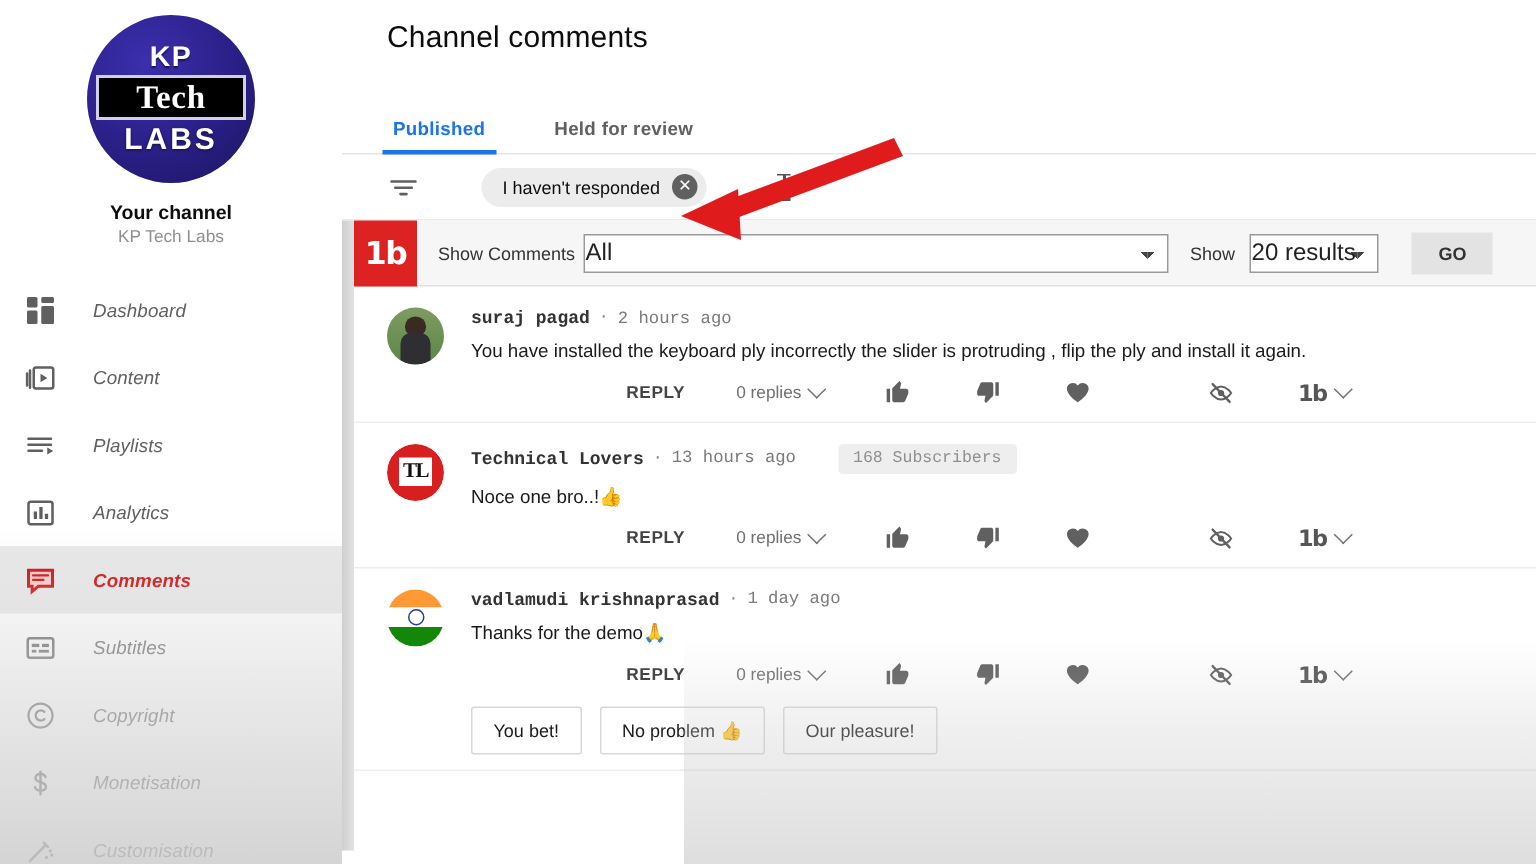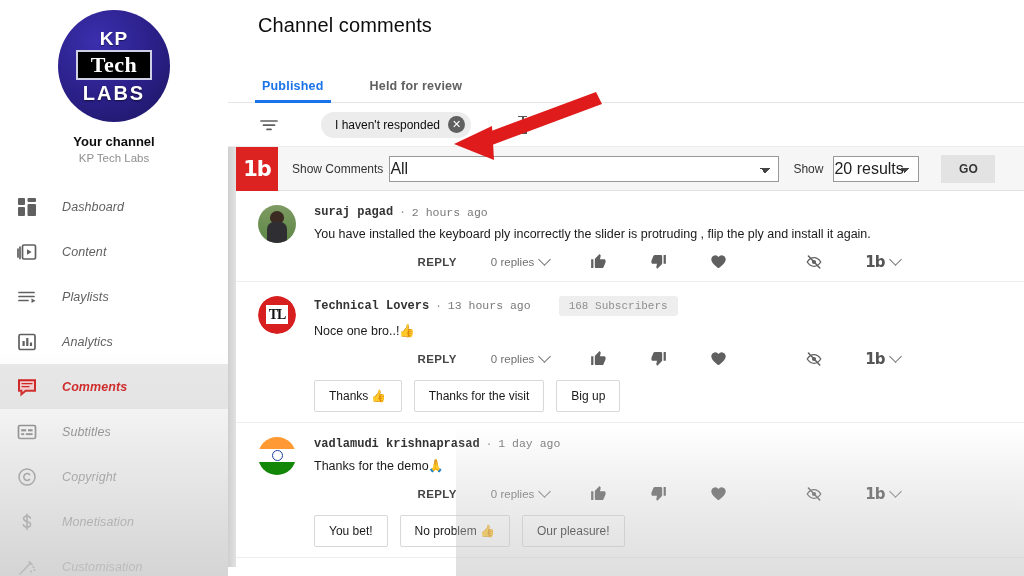--- a/index.html
+++ b/index.html
@@ -30,21 +30,21 @@
     align-items: center; justify-content: center;
     overflow: hidden;
   }
   .logo-kp {
     color: #ffffff; font-weight: 700; font-size: 19px;
     letter-spacing: 1px; line-height: 1; margin-bottom: 2px;
     text-shadow: 0 1px 1px rgba(0,0,0,.5);
   }
   .logo-tech-bar {
     background: #000; border: 2px solid #cfcfe8;
-    width: 76px; padding: 1px 0; text-align: center;
+    width: 100px; padding: 1px 0; text-align: center;
   }
   .logo-tech {
     color: #fff; font-family: "Liberation Serif", serif;
     font-size: 22px; font-weight: 700; line-height: 1.05;
     letter-spacing: .5px;
   }
   .logo-labs {
     color: #ffffff; font-weight: 700; font-size: 20px;
     letter-spacing: 2px; margin-top: 3px; line-height: 1;
     text-shadow: 0 1px 2px rgba(0,0,0,.55);
@@ -529,25 +529,20 @@
                 <svg width="18" height="18" viewBox="0 0 20 20" fill="none" stroke="currentColor" stroke-width="1.5">
                   <path d="M2.5 10S5.6 5.2 10 5.2 17.5 10 17.5 10 14.4 14.8 10 14.8 2.5 10 2.5 10z"></path>
                   <circle cx="10" cy="10" r="2.3" fill="currentColor" stroke="none"></circle>
                   <path d="M3.8 3.4l12.6 13.2" stroke-width="1.7" stroke-linecap="round"></path>
                 </svg>
               </span>
               <span class="tb-inline">
                 <span class="tb-inline-mark">1b</span>
                 <span class="chev"></span>
               </span>
-            </div>
-            <div class="quick-chips">
-              <span class="qchip">Thanks 👍</span>
-              <span class="qchip">Thanks for the visit</span>
-              <span class="qchip">Big up</span>
             </div>
           </div>
         </div>
 
         <div class="comment">
           <div class="c-avatar av-flag">
             <span class="s1"></span>
             <span class="s2"></span>
             <span class="s3"></span>
             <span class="chk"></span>

